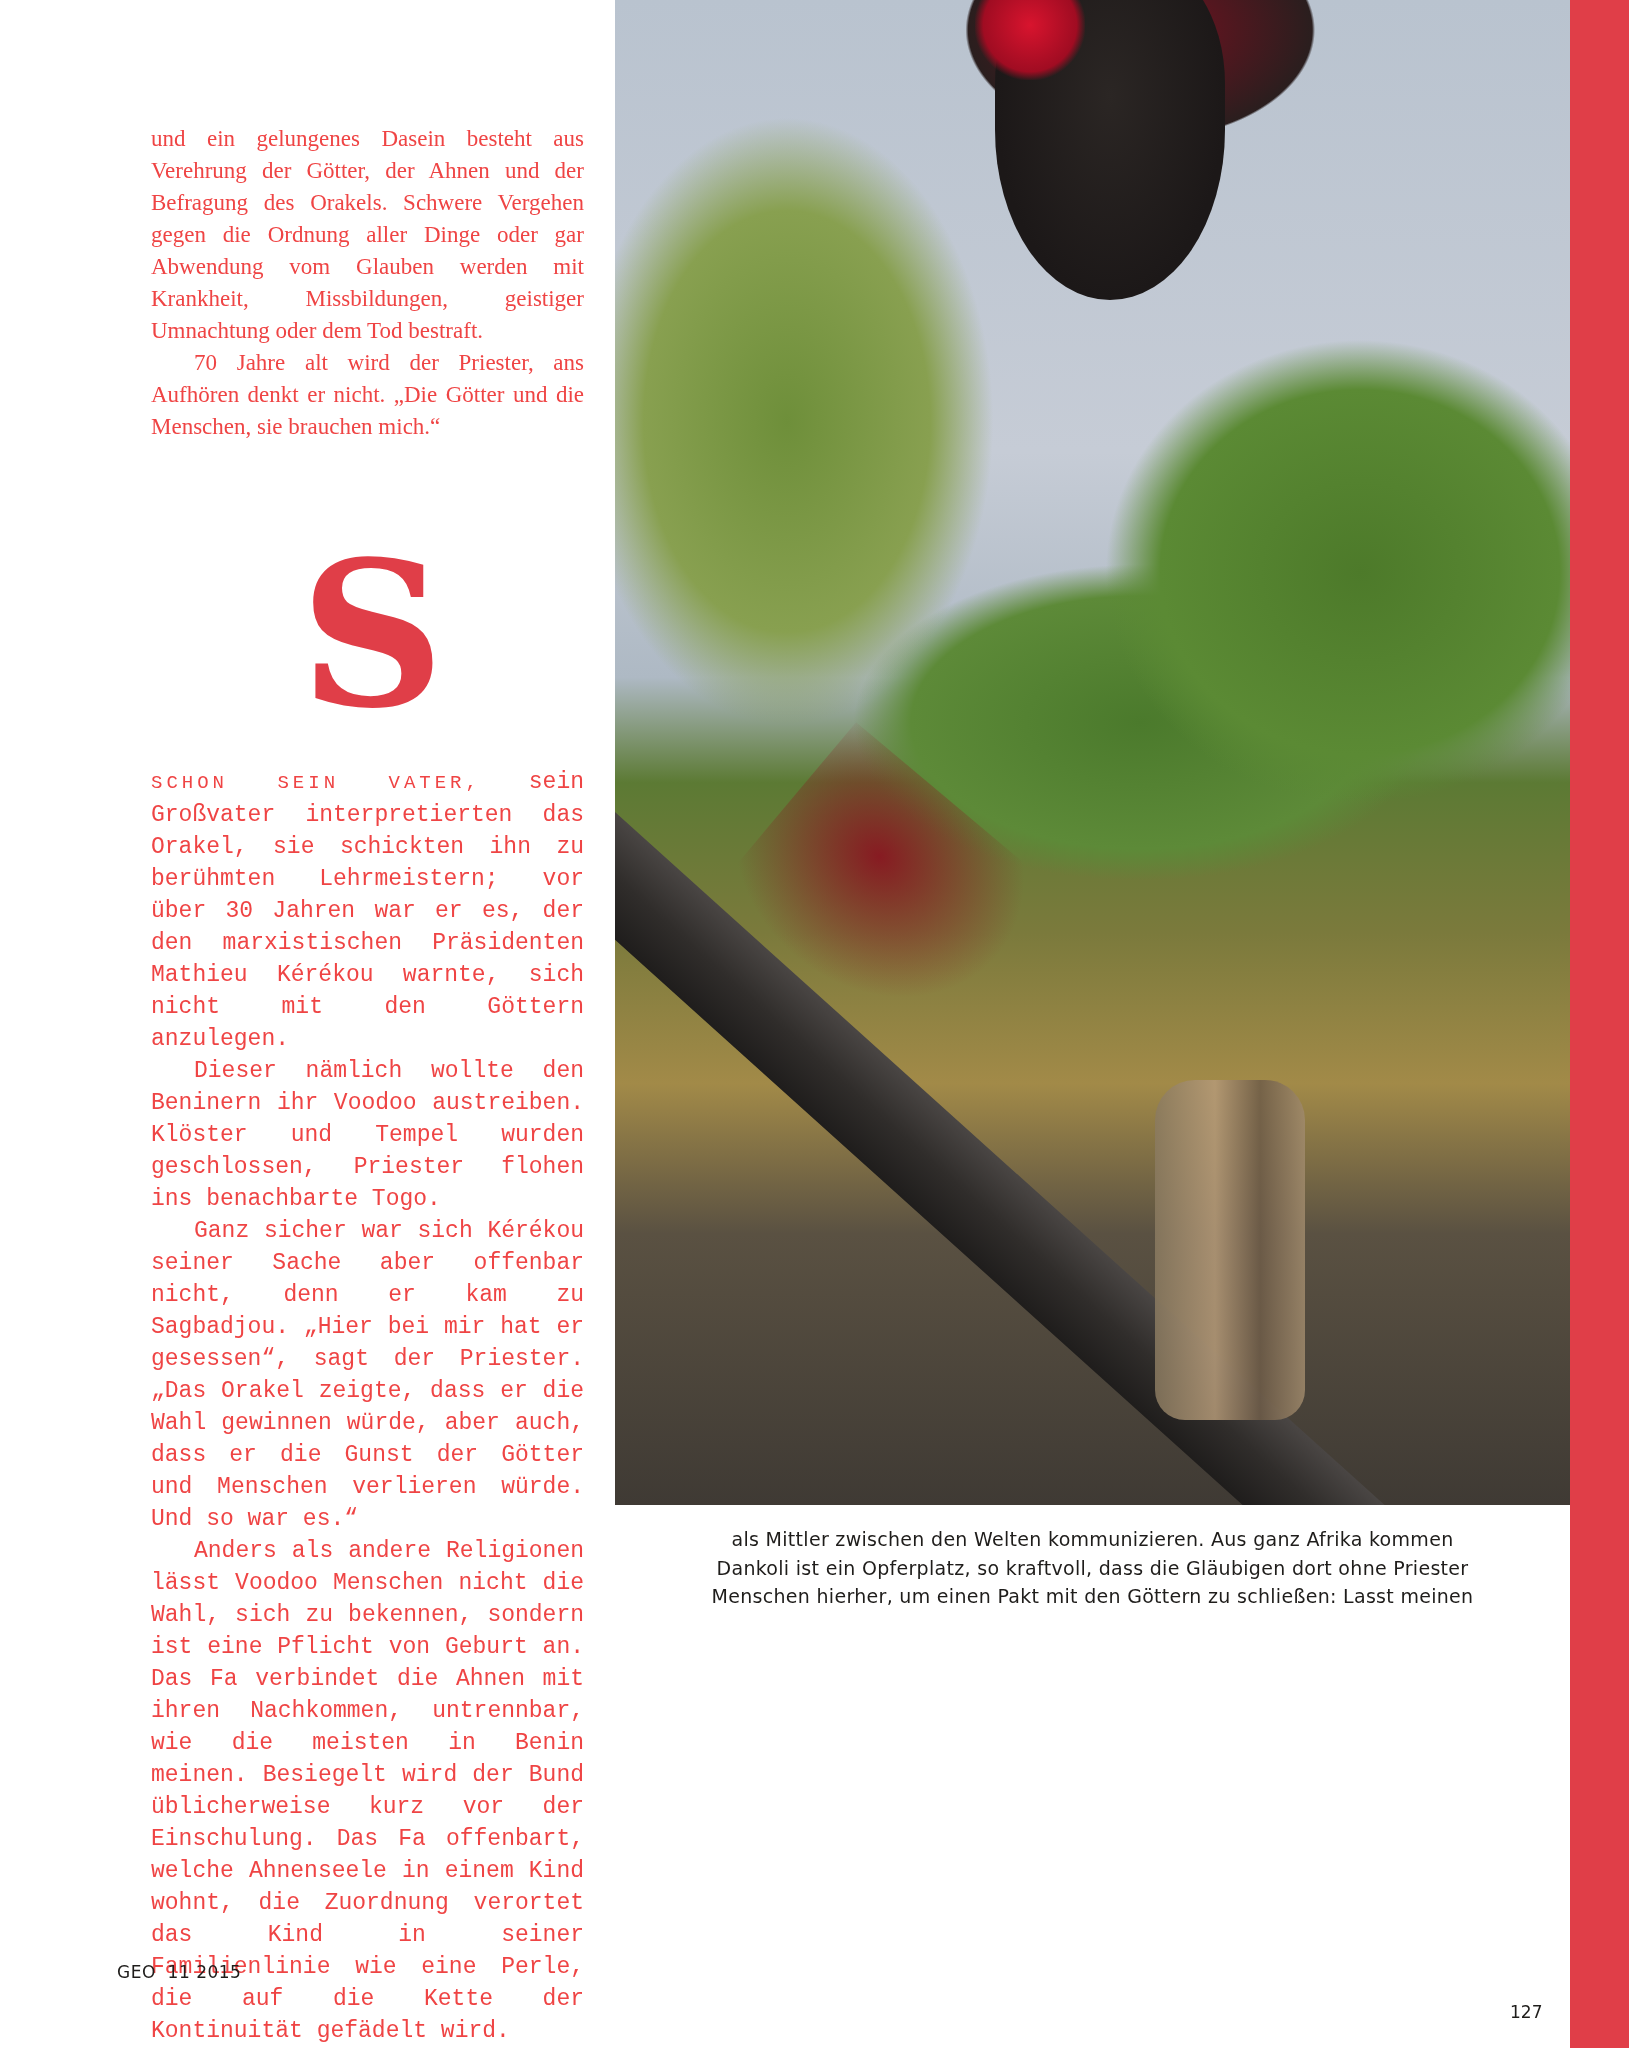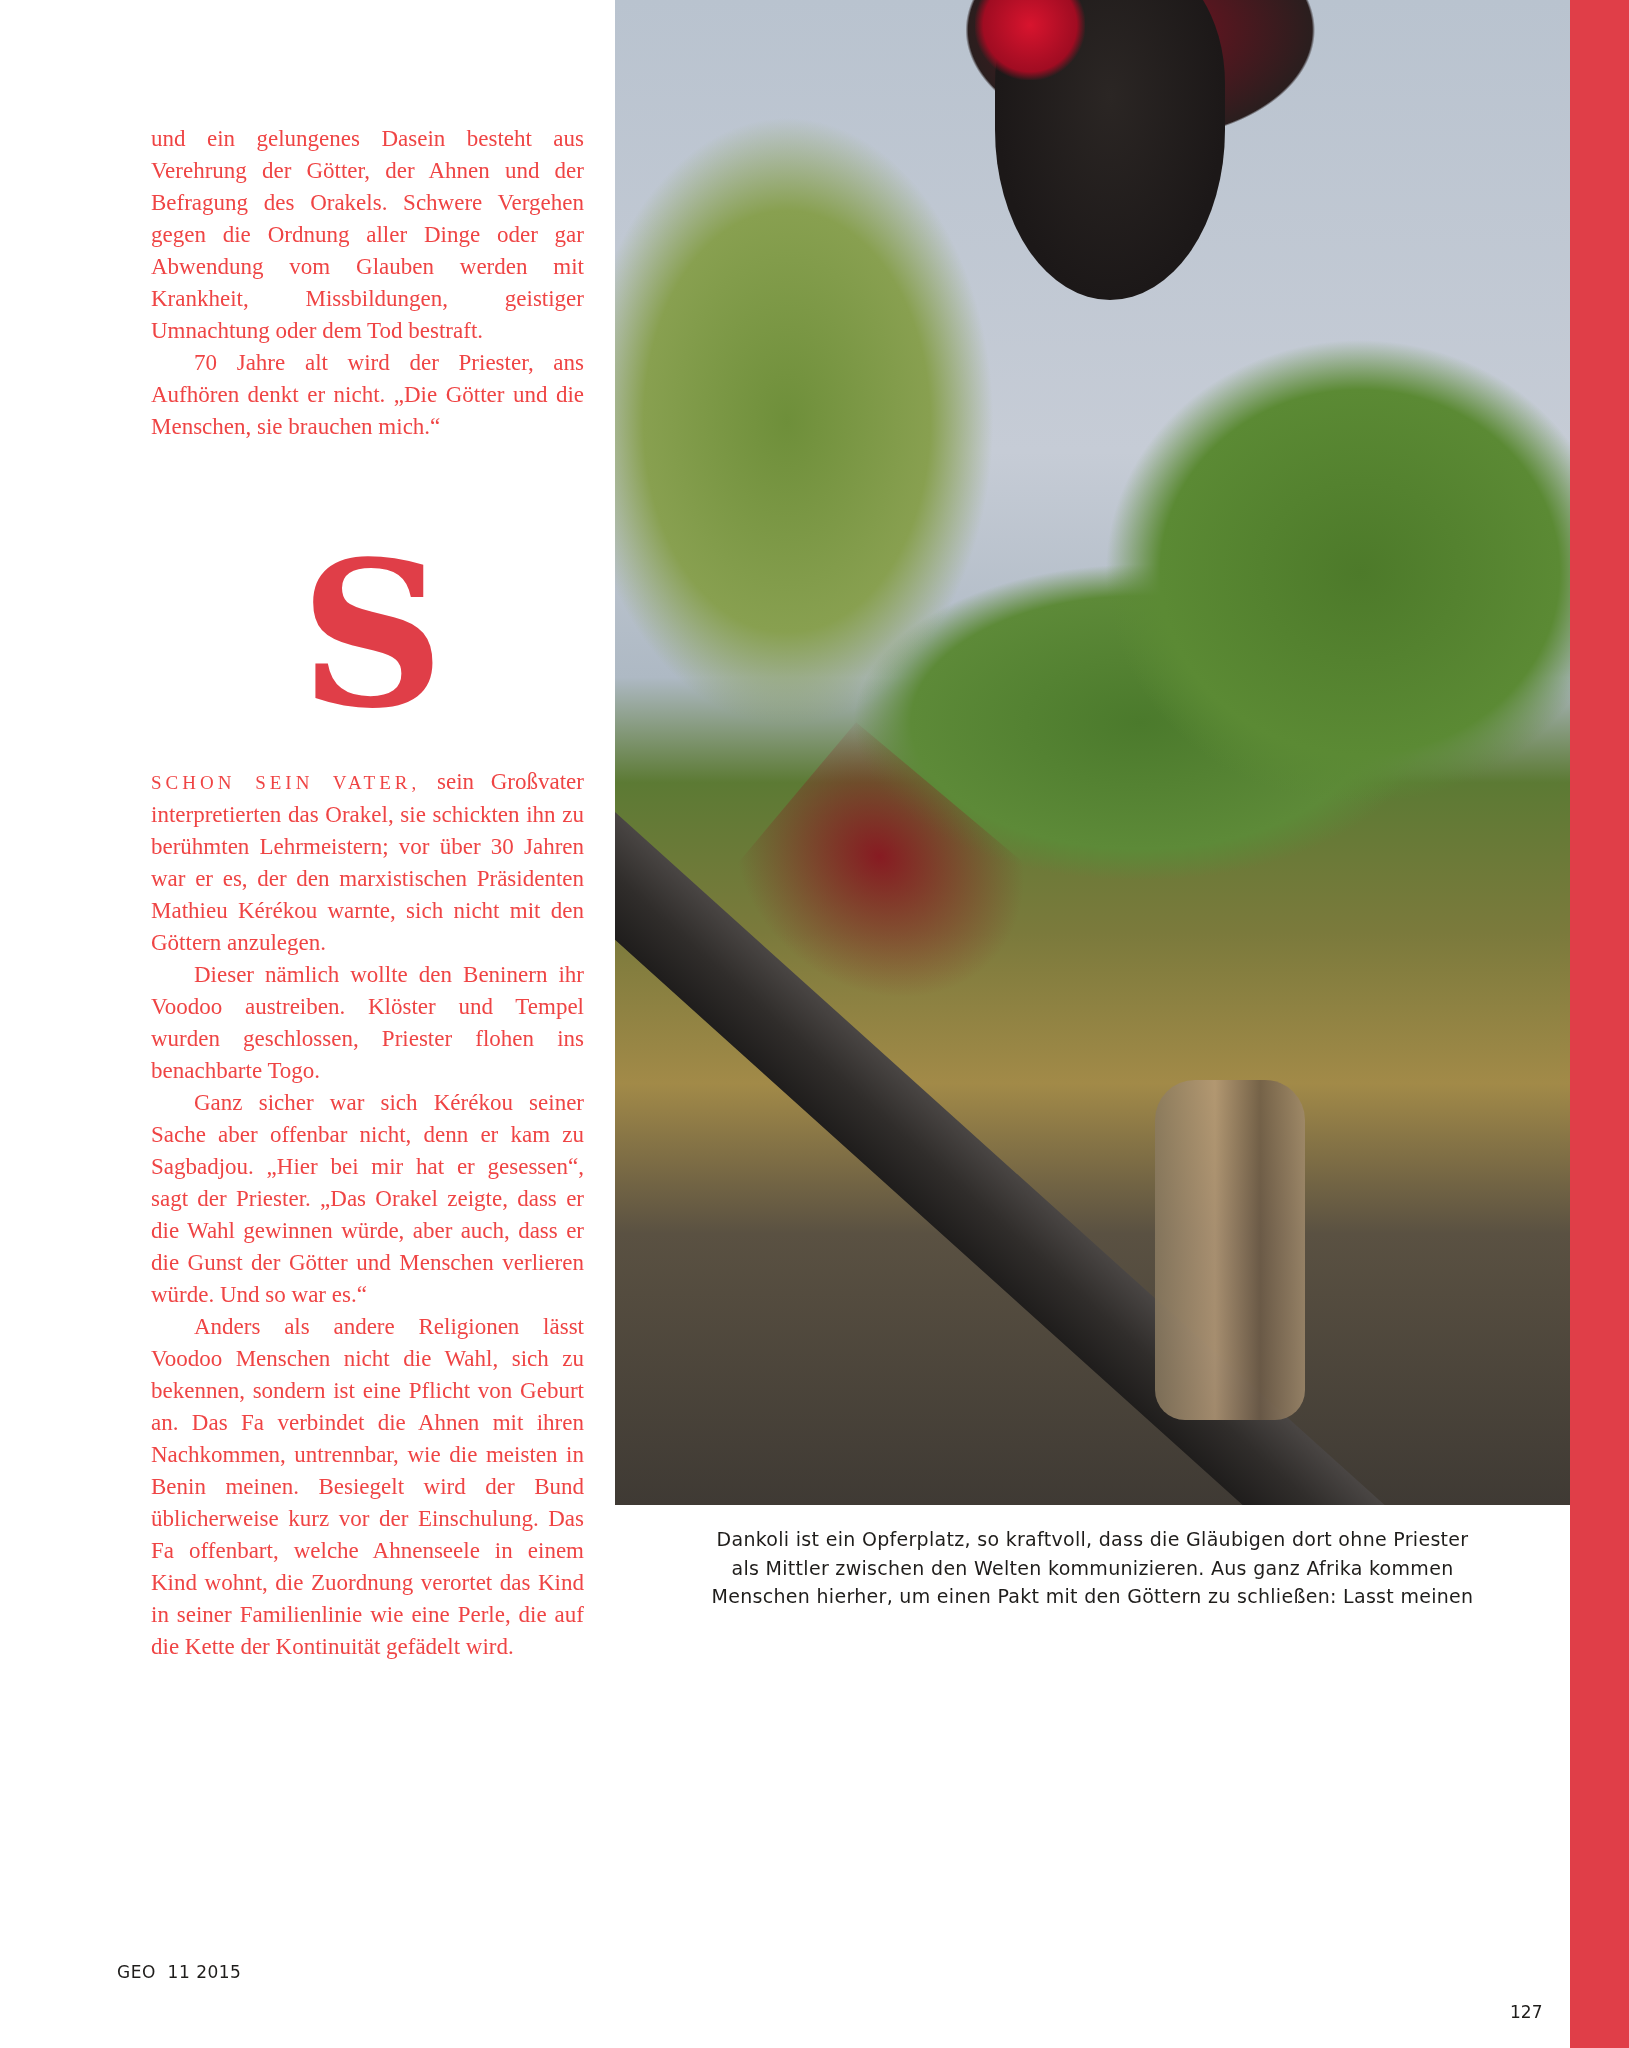--- a/index.html
+++ b/index.html
@@ -9,21 +9,21 @@
   }
   .col {
     position: absolute; left: 151px; width: 433px;
     font-family: "Liberation Serif", "DejaVu Serif", serif;
     font-size: 23px; line-height: 32px; color: #ef4444;
     text-align: justify; hyphens: manual;
   }
   .col p { margin: 0; }
   .col p.indent { text-indent: 43px; }
   .col-top { top: 123px; }
-  .col-bottom { top: 766px; }
+  .col-bottom { top: 766px; font-family: Liberation Mono, monospace; }
   .smallcaps { letter-spacing: 4px; font-size: 19px; }
   .dropcap {
     position: absolute; left: 300px; top: 540px; width: 140px; height: 190px;
     font-family: "DejaVu Serif", "Liberation Serif", serif; font-weight: bold;
     font-size: 200px; line-height: 190px; color: #e03e48; text-align: center;
   }
   .photo {
     position: absolute; left: 615px; top: 0; width: 955px; height: 1505px;
     overflow: hidden;
     background:
@@ -100,19 +100,19 @@
 <div class="photo" title="Blutverschmierter Pfahl mit Tierhaut am Opferplatz Dankoli, darüber ein hängender Tierkopf, im Hintergrund Bäume">
   <div class="head"></div>
   <div class="pole"></div>
   <div class="blood"></div>
   <div class="rope"></div>
 </div>
 
 <div class="redbar"></div>
 
 <div class="caption">
+  <span>als Mittler zwischen den Welten kommunizieren. Aus ganz Afrika kommen</span>
   <span>Dankoli ist ein Opferplatz, so kraftvoll, dass die Gläubigen dort ohne Priester</span>
-  <span>als Mittler zwischen den Welten kommunizieren. Aus ganz Afrika kommen</span>
   <span>Menschen hierher, um einen Pakt mit den Göttern zu schließen: Lasst meinen</span>
 </div>
 
 <div class="footer-left" style="white-space:pre;">GEO  11 2015</div>
 <div class="footer-right">127</div>
 
 </body></html>

